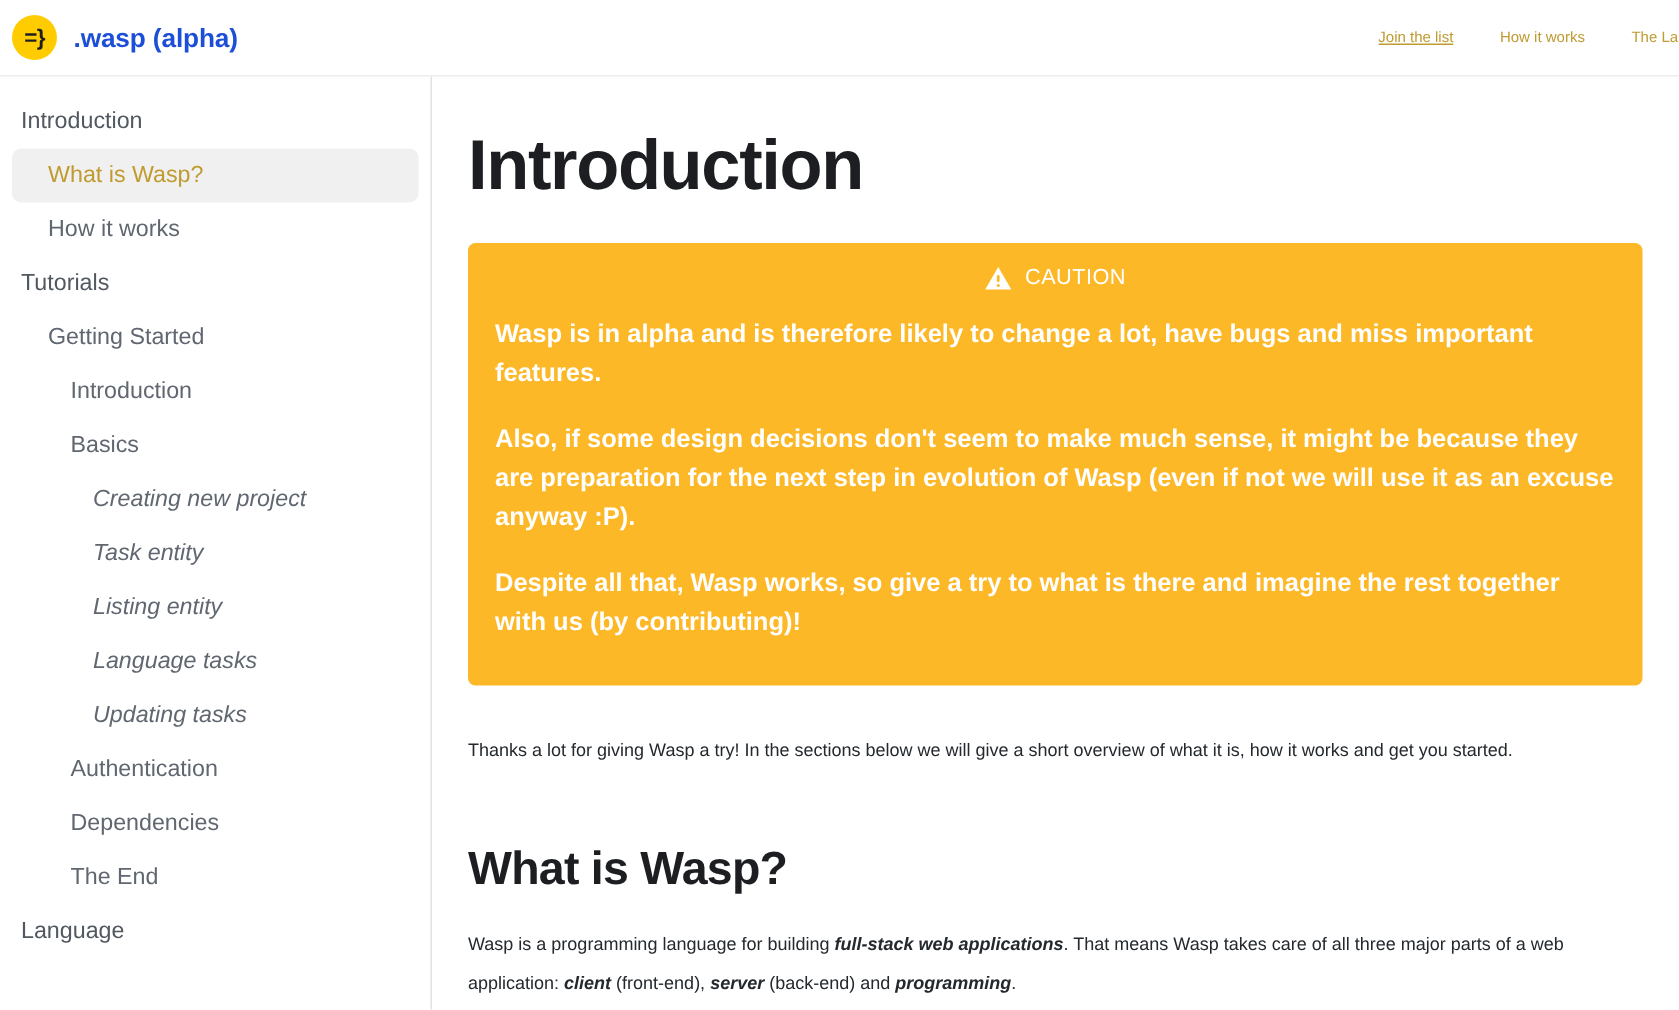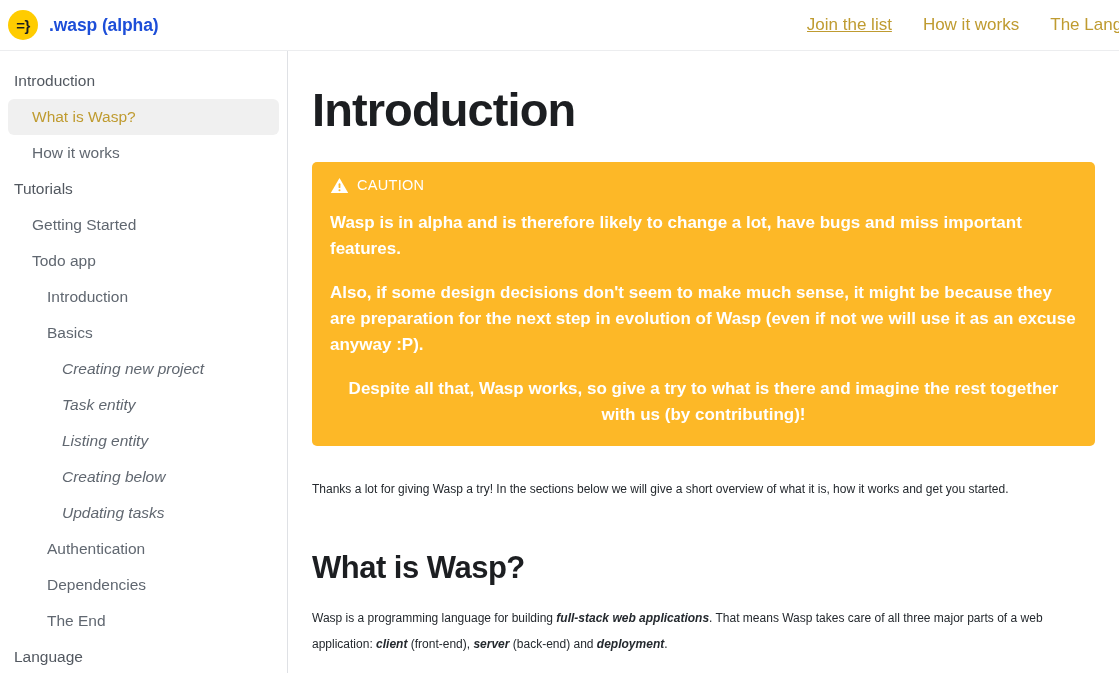--- a/index.html
+++ b/index.html
@@ -57,21 +57,21 @@
   .nav-links {
     margin-left: auto;
     display: flex;
     align-items: center;
     gap: 31px;
     padding-right: 0;
     white-space: nowrap;
     overflow: hidden;
   }
   .nav-link {
-    font-size: 17px;
+    font-size: 10px;
     color: #bf9b30;
     text-decoration: none;
     white-space: nowrap;
   }
   .nav-link.underlined { text-decoration: underline; }
   .nav-link.clipped { margin-right: -22px; }
 
   
   .sidebar {
     position: absolute;
@@ -143,38 +143,39 @@
     background: #fdb827;
     border-radius: 5px;
     padding: 14px 18px 18px 18px;
     margin-bottom: 30px;
   }
   .adm-heading {
     display: flex;
     align-items: center;
     gap: 8px;
     margin-bottom: 15px;
+    justify-content: center;
   }
   .adm-icon { display: block; width: 19px; height: 19px; }
   .adm-label {
     font-size: 14.5px;
     font-weight: 500;
     color: #ffffff;
     letter-spacing: 0.3px;
     text-transform: uppercase;
     line-height: 1;
   }
   .adm-p {
     font-size: 17px;
     font-weight: 700;
     line-height: 26px;
     color: #ffffff;
     margin-bottom: 18px;
   }
-  .adm-p:last-child { margin-bottom: 0; text-align: center; }
+  .adm-p:last-child { margin-bottom: 11px; }
 </style>
 </head>
 <body>
 
 <div class="navbar">
   <a class="brand" href="#">
     <span class="brand-logo">=}</span>
     <span class="brand-title">.wasp (alpha)</span>
   </a>
   <nav class="nav-links">
@@ -195,39 +196,36 @@
     <li>
         <a class="menu-item lvl1" href="#">How it works</a>
       </li>
     <li>
         <a class="menu-item cat" href="#">Tutorials</a>
       </li>
     <li>
         <a class="menu-item lvl1" href="#">Getting Started</a>
       </li>
     <li>
-        <a class="menu-item lvl1" href="#">Todo app</a>
-      </li>
-    <li>
         <a class="menu-item lvl2" href="#">Introduction</a>
       </li>
     <li>
         <a class="menu-item lvl2" href="#">Basics</a>
       </li>
     <li>
         <a class="menu-item lvl3" href="#">Creating new project</a>
       </li>
     <li>
         <a class="menu-item lvl3" href="#">Task entity</a>
       </li>
     <li>
         <a class="menu-item lvl3" href="#">Listing entity</a>
       </li>
     <li>
-        <a class="menu-item lvl3" href="#">Creating below</a>
+        <a class="menu-item lvl3" href="#">Language tasks</a>
       </li>
     <li>
         <a class="menu-item lvl3" href="#">Updating tasks</a>
       </li>
     <li>
         <a class="menu-item lvl2" href="#">Authentication</a>
       </li>
     <li>
         <a class="menu-item lvl2" href="#">Dependencies</a>
       </li>
@@ -258,16 +256,16 @@
     <p class="adm-p">Wasp is in alpha and is therefore likely to change a lot, have bugs and miss important features.</p>
     <p class="adm-p">Also, if some design decisions don't seem to make much sense, it might be because they are preparation for the next step in evolution of Wasp (even if not we will use it as an excuse anyway :P).</p>
     <p class="adm-p">Despite all that, Wasp works, so give a try to what is there and imagine the rest together with us (by contributing)!</p>
   </div>
 
   <p class="doc-p">Thanks a lot for giving Wasp a try! In the sections below we will give a short overview of what it is, how it works and get you started.</p>
 
   <h2 class="doc-h2">What is Wasp?</h2>
 
   <p class="doc-p">
-    <span>Wasp is a programming language for building </span><b>full-stack web applications</b><span>. That means Wasp takes care of all three major parts of a web application: </span><b>client</b><span> (front-end), </span><b>server</b><span> (back-end) and </span><b>deployment</b><span>.</span>
+    <span>Wasp is a programming language for building </span><b>full-stack web applications</b><span>. That means Wasp takes care of all three major parts of a web application: </span><b>client</b><span> (front-end), </span><b>server</b><span> (back-end) and </span><b>programming</b><span>.</span>
   </p>
 
 </main>
 
 </body></html>

